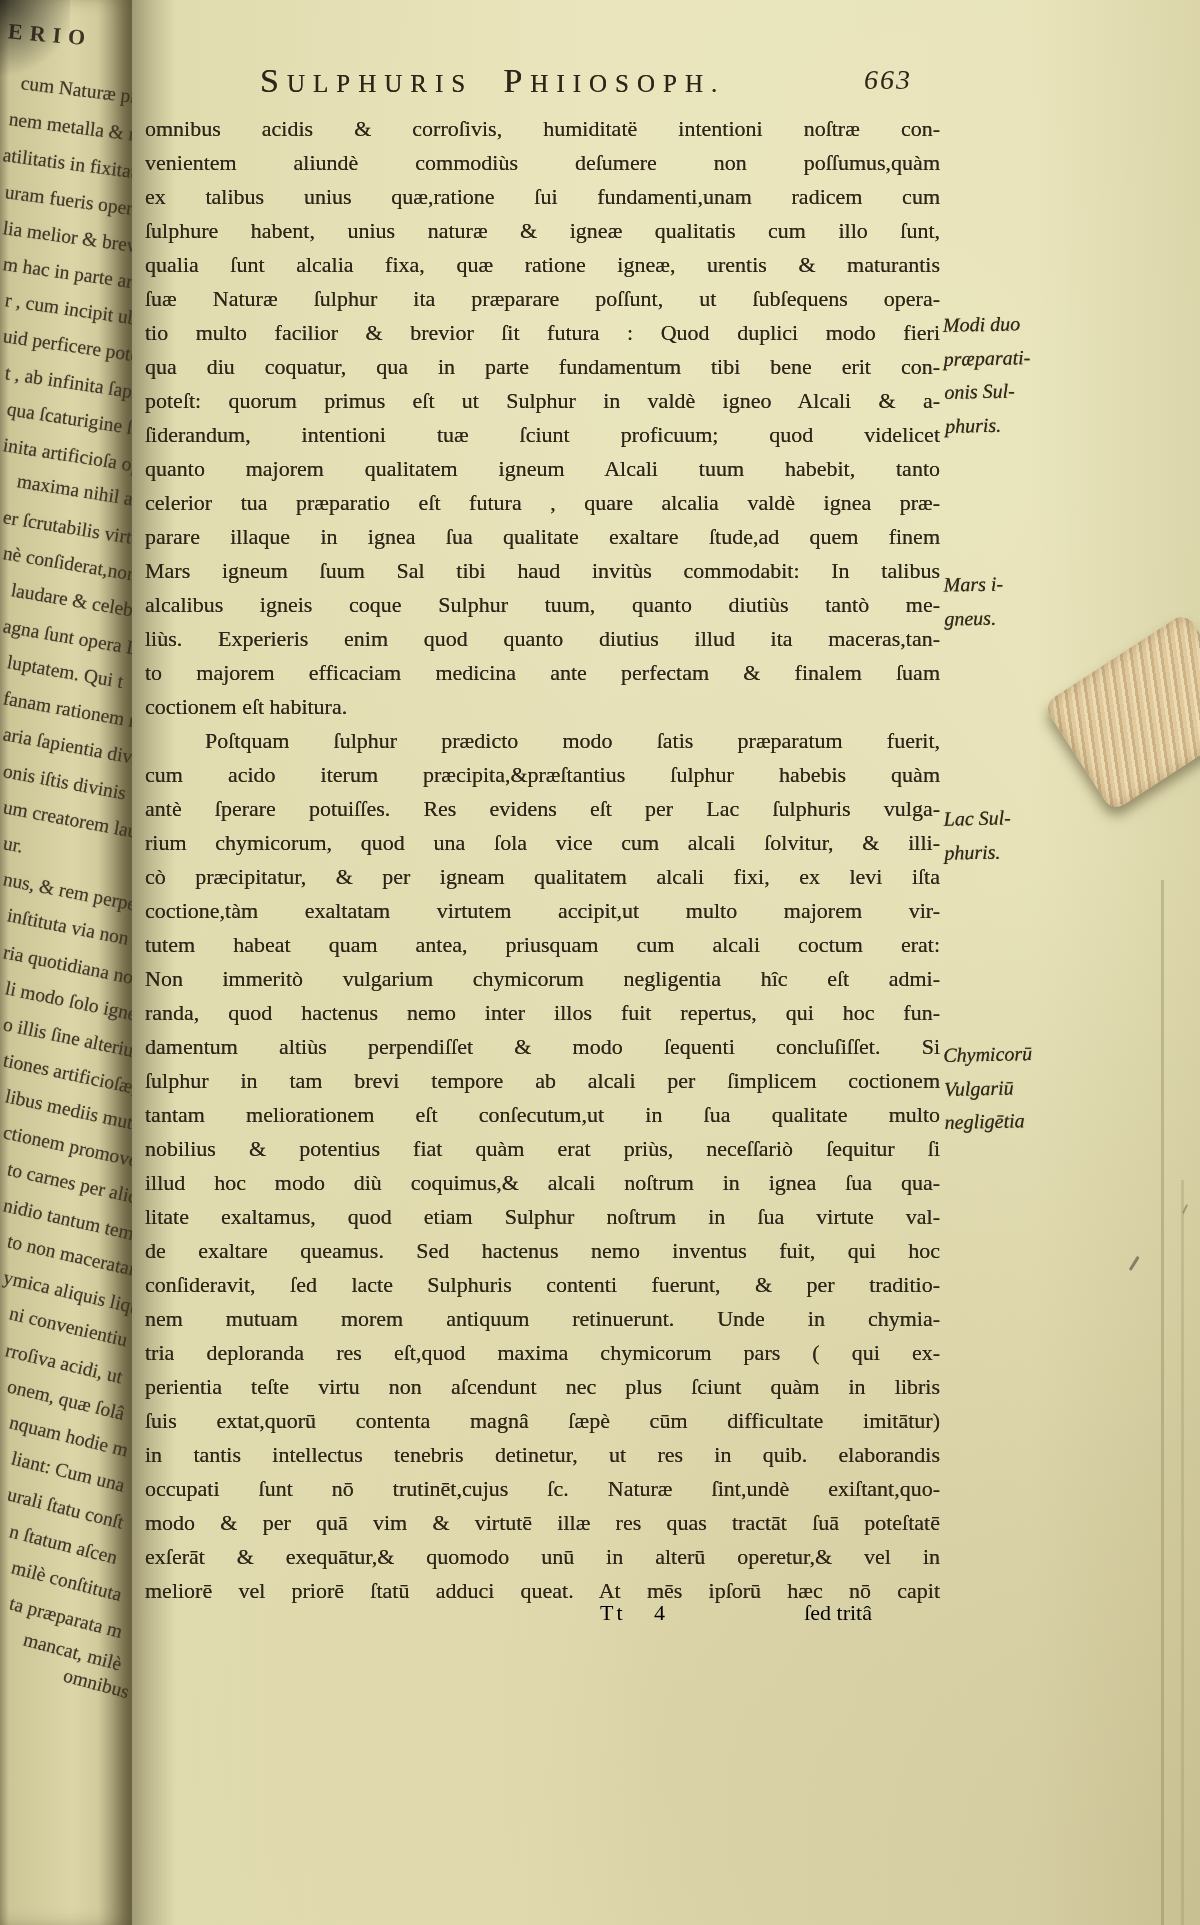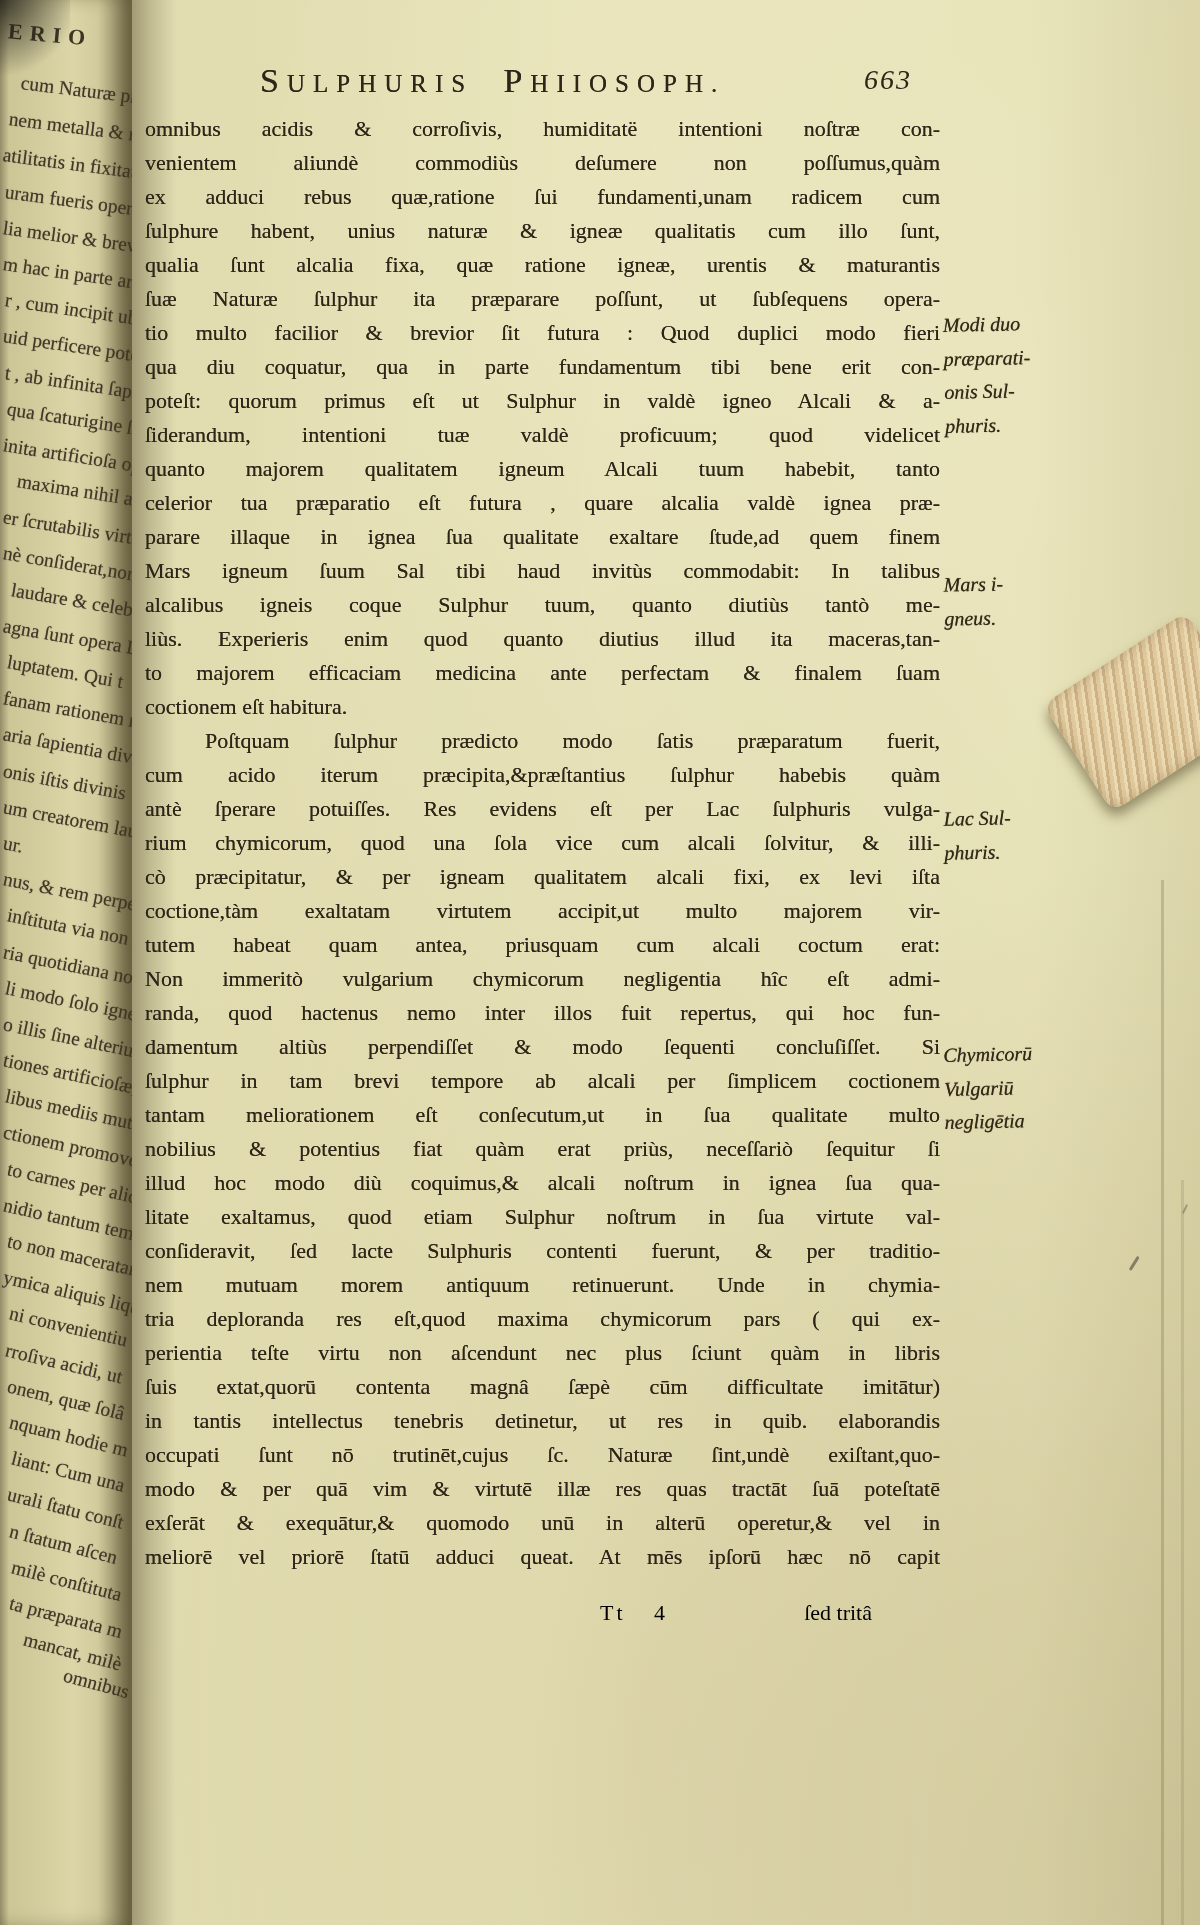--- a/index.html
+++ b/index.html
@@ -135,28 +135,28 @@
   <div id="corner-dark"></div>
 
   <div id="running-header">
     <div id="header-title"><span class="initial">S</span><span>ULPHURIS</span> <span class="initial">P</span><span>HIIOSOPH.</span></div>
     <div id="page-number">663</div>
   </div>
 
   <div id="body-text">
       <div class="bline">omnibus acidis &amp; corroſivis, humiditatë intentioni noſtræ con-</div>
       <div class="bline">venientem aliundè commodiùs deſumere non poſſumus,quàm</div>
-      <div class="bline">ex adduci rebus quæ,ratione ſui fundamenti,unam radicem cum</div>
+      <div class="bline">ex talibus unius quæ,ratione ſui fundamenti,unam radicem cum</div>
       <div class="bline">ſulphure habent, unius naturæ &amp; igneæ qualitatis cum illo ſunt,</div>
       <div class="bline">qualia ſunt alcalia fixa, quæ ratione igneæ, urentis &amp; maturantis</div>
       <div class="bline">ſuæ Naturæ ſulphur ita præparare poſſunt, ut ſubſequens opera-</div>
       <div class="bline">tio multo facilior &amp; brevior ſit futura : Quod duplici modo fieri</div>
       <div class="bline">qua diu coquatur, qua in parte fundamentum tibi bene erit con-</div>
       <div class="bline">poteſt: quorum primus eſt ut Sulphur in valdè igneo Alcali &amp; a-</div>
-      <div class="bline">ſiderandum, intentioni tuæ valdè proficuum; quod videlicet</div>
+      <div class="bline">ſiderandum, intentioni tuæ ſciunt proficuum; quod videlicet</div>
       <div class="bline">quanto majorem qualitatem igneum Alcali tuum habebit, tanto</div>
       <div class="bline">celerior tua præparatio eſt futura , quare alcalia valdè ignea præ-</div>
       <div class="bline">parare illaque in ignea ſua qualitate exaltare ſtude,ad quem finem</div>
       <div class="bline">Mars igneum ſuum Sal tibi haud invitùs commodabit: In talibus</div>
       <div class="bline">alcalibus igneis coque Sulphur tuum, quanto diutiùs tantò me-</div>
       <div class="bline">liùs.  Experieris enim quod quanto diutius illud ita maceras,tan-</div>
       <div class="bline">to majorem efficaciam medicina ante perfectam &amp; finalem ſuam</div>
       <div class="bline nojust">coctionem eſt habitura.</div>
       <div class="bline pindent">Poſtquam ſulphur prædicto modo ſatis præparatum fuerit,</div>
       <div class="bline">cum acido iterum præcipita,&amp;præſtantius ſulphur habebis quàm</div>
@@ -166,20 +166,21 @@
       <div class="bline">coctione,tàm exaltatam virtutem accipit,ut multo majorem vir-</div>
       <div class="bline">tutem habeat quam antea,  priusquam cum alcali coctum erat:</div>
       <div class="bline">Non immeritò vulgarium chymicorum negligentia hîc eſt admi-</div>
       <div class="bline">randa, quod hactenus nemo inter illos fuit repertus, qui hoc fun-</div>
       <div class="bline">damentum altiùs perpendiſſet &amp; modo ſequenti concluſiſſet.  Si</div>
       <div class="bline">ſulphur in tam brevi tempore ab alcali per ſimplicem coctionem</div>
       <div class="bline">tantam meliorationem eſt conſecutum,ut in ſua qualitate multo</div>
       <div class="bline">nobilius &amp; potentius fiat quàm erat priùs,  neceſſariò ſequitur ſi</div>
       <div class="bline">illud hoc modo diù coquimus,&amp; alcali noſtrum in ignea ſua qua-</div>
       <div class="bline">litate exaltamus, quod etiam Sulphur noſtrum in ſua virtute val-</div>
+      <div class="bline">de exaltare queamus.  Sed hactenus nemo inventus fuit,  qui hoc</div>
       <div class="bline">conſideravit, ſed lacte Sulphuris contenti fuerunt, &amp; per traditio-</div>
       <div class="bline">nem mutuam morem antiquum retinuerunt.  Unde in chymia-</div>
       <div class="bline">tria deploranda res eſt,quod maxima chymicorum pars ( qui ex-</div>
       <div class="bline">perientia teſte virtu non aſcendunt nec plus ſciunt quàm in libris</div>
       <div class="bline">ſuis extat,quorū contenta magnâ ſæpè cūm difficultate imitātur)</div>
       <div class="bline">in tantis intellectus tenebris detinetur, ut res in quib. elaborandis</div>
       <div class="bline">occupati ſunt nō trutinēt,cujus ſc. Naturæ ſint,undè exiſtant,quo-</div>
       <div class="bline">modo &amp; per quā vim &amp; virtutē illæ res quas tractāt ſuā poteſtatē</div>
       <div class="bline">exſerāt &amp; exequātur,&amp; quomodo unū in alterū operetur,&amp; vel in</div>
       <div class="bline">meliorē vel priorē ſtatū adduci queat. At mēs ipſorū hæc nō capit</div>

